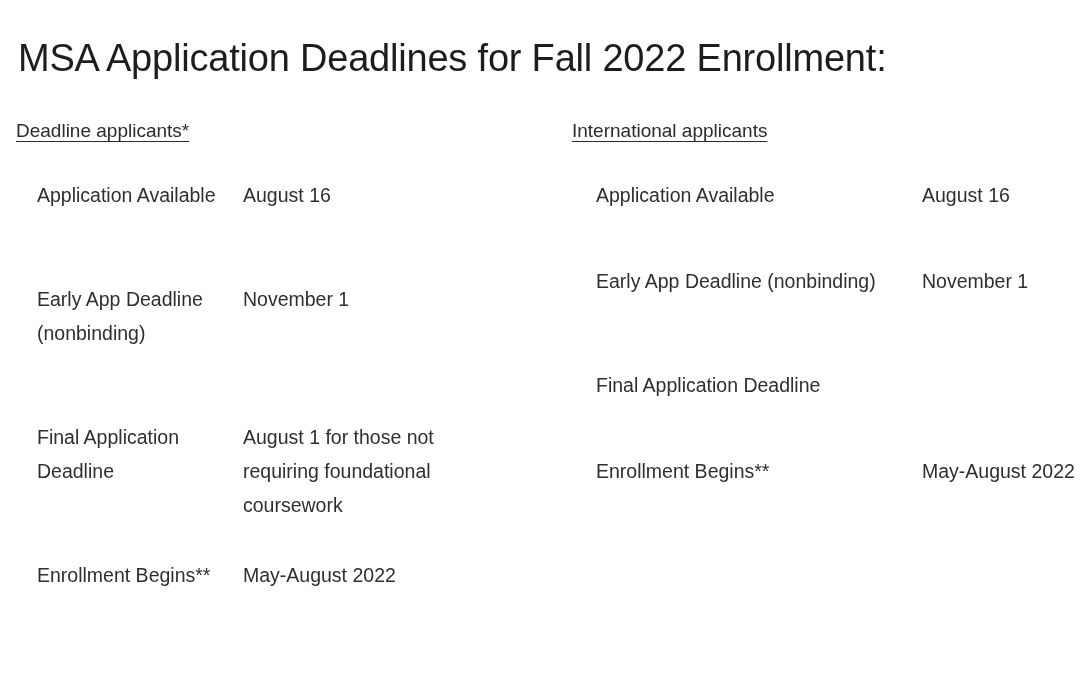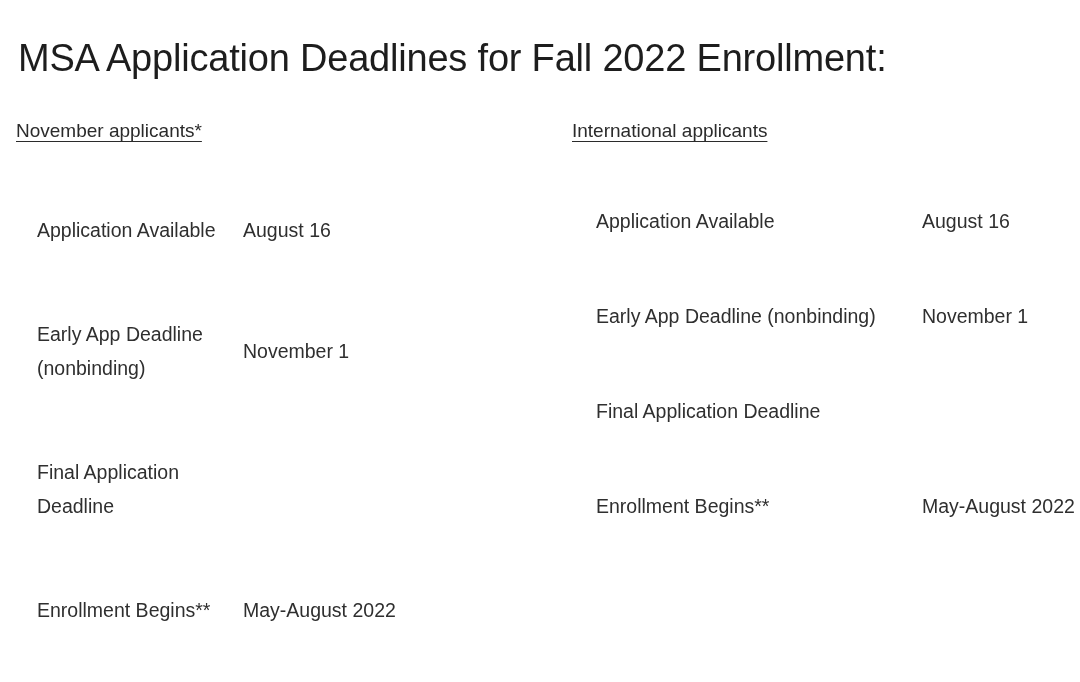--- a/index.html
+++ b/index.html
@@ -62,21 +62,20 @@
     white-space: nowrap;
   }
 
   .rows {
     position: relative;
     margin-top: 34px;
   }
 
   .row {
     display: flex;
-    align-items: center;
     box-sizing: border-box;
   }
 
   .cell-label,
   .cell-value {
     font-size: 19.5px;
     line-height: 34px;
     color: #2f2f2f;
     font-weight: 400;
   }
@@ -104,33 +103,34 @@
 </head>
 <body>
 
 <div class="page">
 
   <h1 class="page-title">MSA Application Deadlines for Fall 2022 Enrollment:</h1>
 
   <div class="columns">
 
     <div class="col col-domestic">
-      <div class="col-head">November applicants*</div>
+      <div class="col-head">Deadline applicants*</div>
 
       <div class="rows">
         <div class="row row-1">
           <div class="cell-label">Application Available</div>
           <div class="cell-value">August 16</div>
         </div>
         <div class="row row-2">
           <div class="cell-label">Early App Deadline (nonbinding)</div>
           <div class="cell-value">November 1</div>
         </div>
         <div class="row row-3">
           <div class="cell-label">Final Application Deadline</div>
+          <div class="cell-value">August 1 for those not requiring foundational coursework</div>
         </div>
         <div class="row row-4">
           <div class="cell-label">Enrollment Begins**</div>
           <div class="cell-value">May-August 2022</div>
         </div>
       </div>
     </div>
 
     <div class="col col-international">
       <div class="col-head">International applicants</div>

